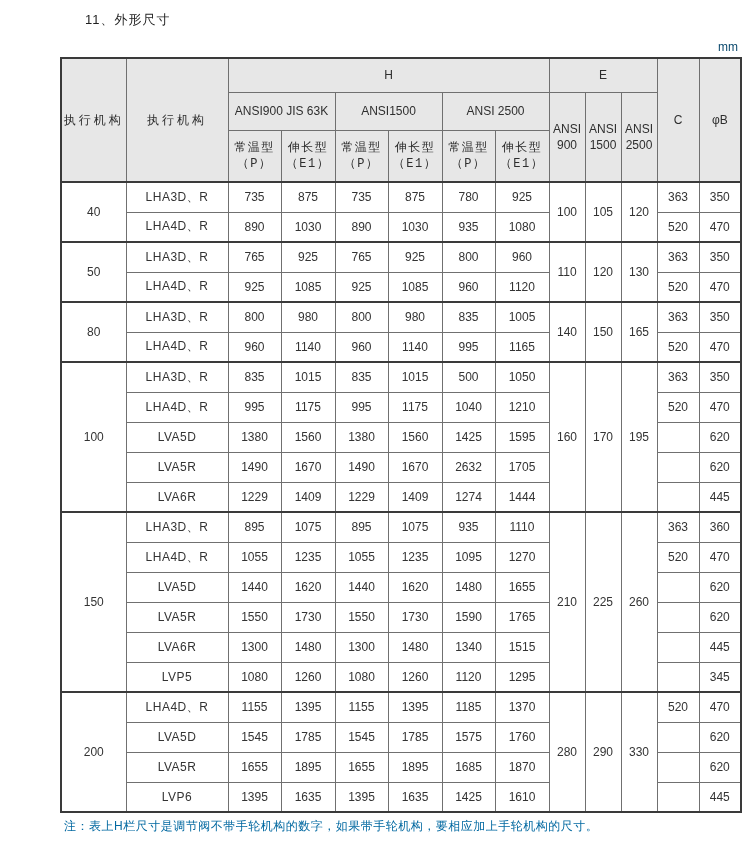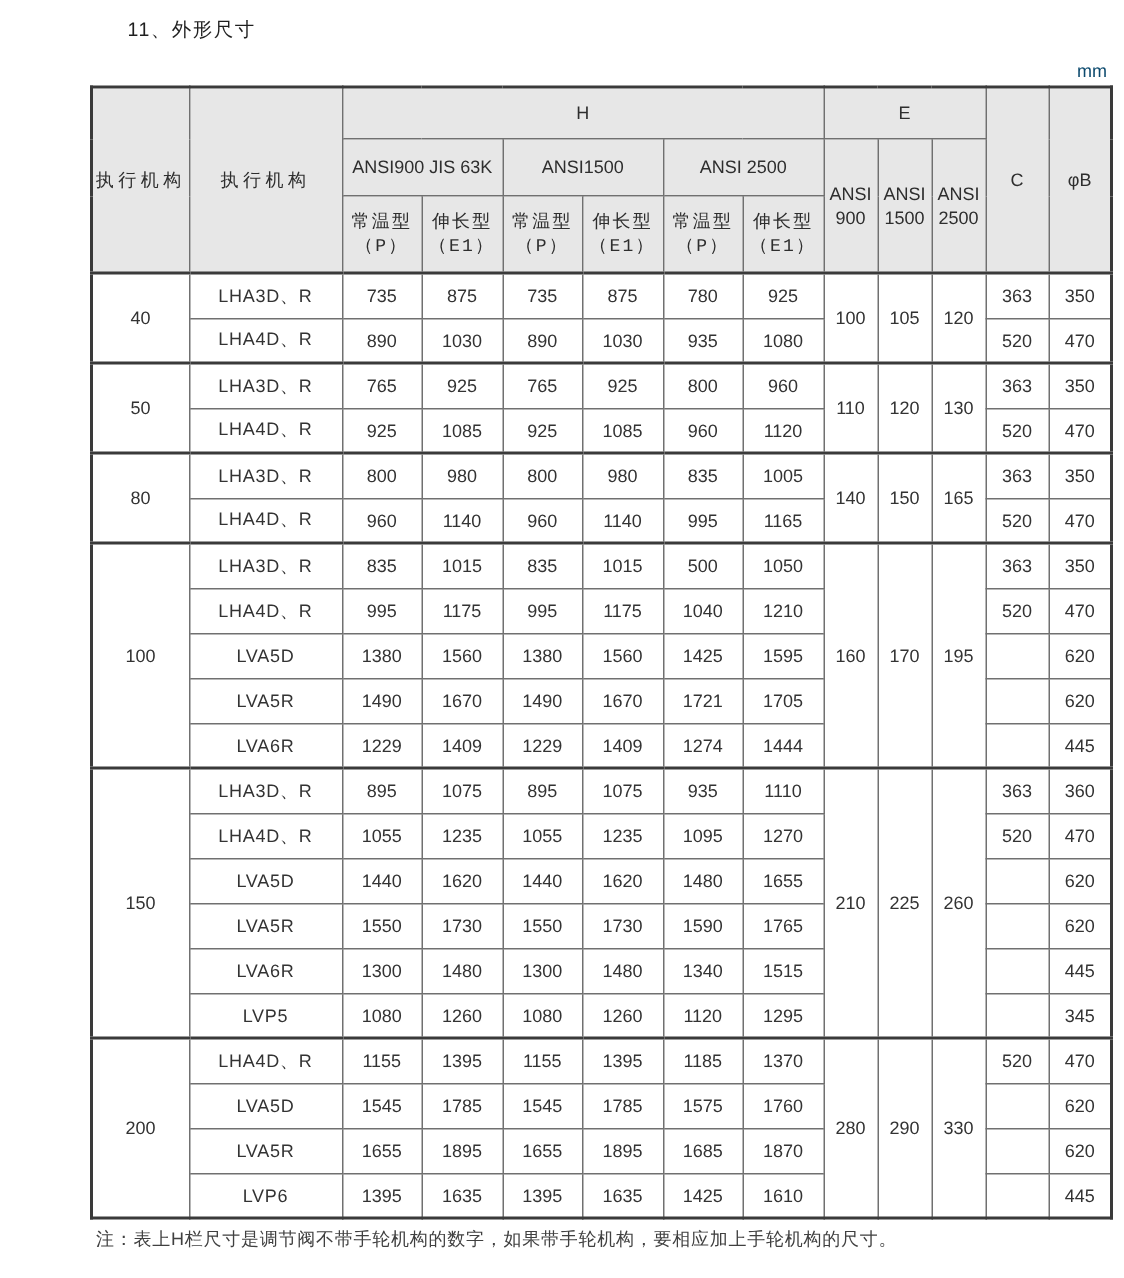--- a/index.html
+++ b/index.html
@@ -38,21 +38,21 @@
   thead tr.hr-c th { height: 50px; font-family: Liberation Mono, monospace; }
   th.zh-sp { letter-spacing: 3px; }
   th.zh-sp2 { letter-spacing: 1.5px; }
   tbody tr { height: 30px; }
   tbody td { background: #ffffff; color: #333333; }
   tbody tr.group-start td { border-top: 2px solid #3a3a3a; }
   tbody td.actuator { letter-spacing: 0.5px; }
 
   .note {
     position: absolute; left: 42px; top: 818px;
-    font-size: 12px; color: #404040; letter-spacing: 0.5px;
+    font-size: 12px; color: #0369a1; letter-spacing: 0.5px;
   }
 </style>
 </head>
 <body>
 
 <div class="page">
 
   <div class="title">11、外形尺寸</div>
   <div class="unit">mm</div>
 
@@ -226,21 +226,21 @@
         <td>1595</td>
         <td></td>
         <td>620</td>
       </tr>
       <tr>
         <td class="actuator">LVA5R</td>
         <td>1490</td>
         <td>1670</td>
         <td>1490</td>
         <td>1670</td>
-        <td>1721</td>
+        <td>2632</td>
         <td>1705</td>
         <td></td>
         <td>620</td>
       </tr>
       <tr>
         <td class="actuator">LVA6R</td>
         <td>1229</td>
         <td>1409</td>
         <td>1229</td>
         <td>1409</td>

